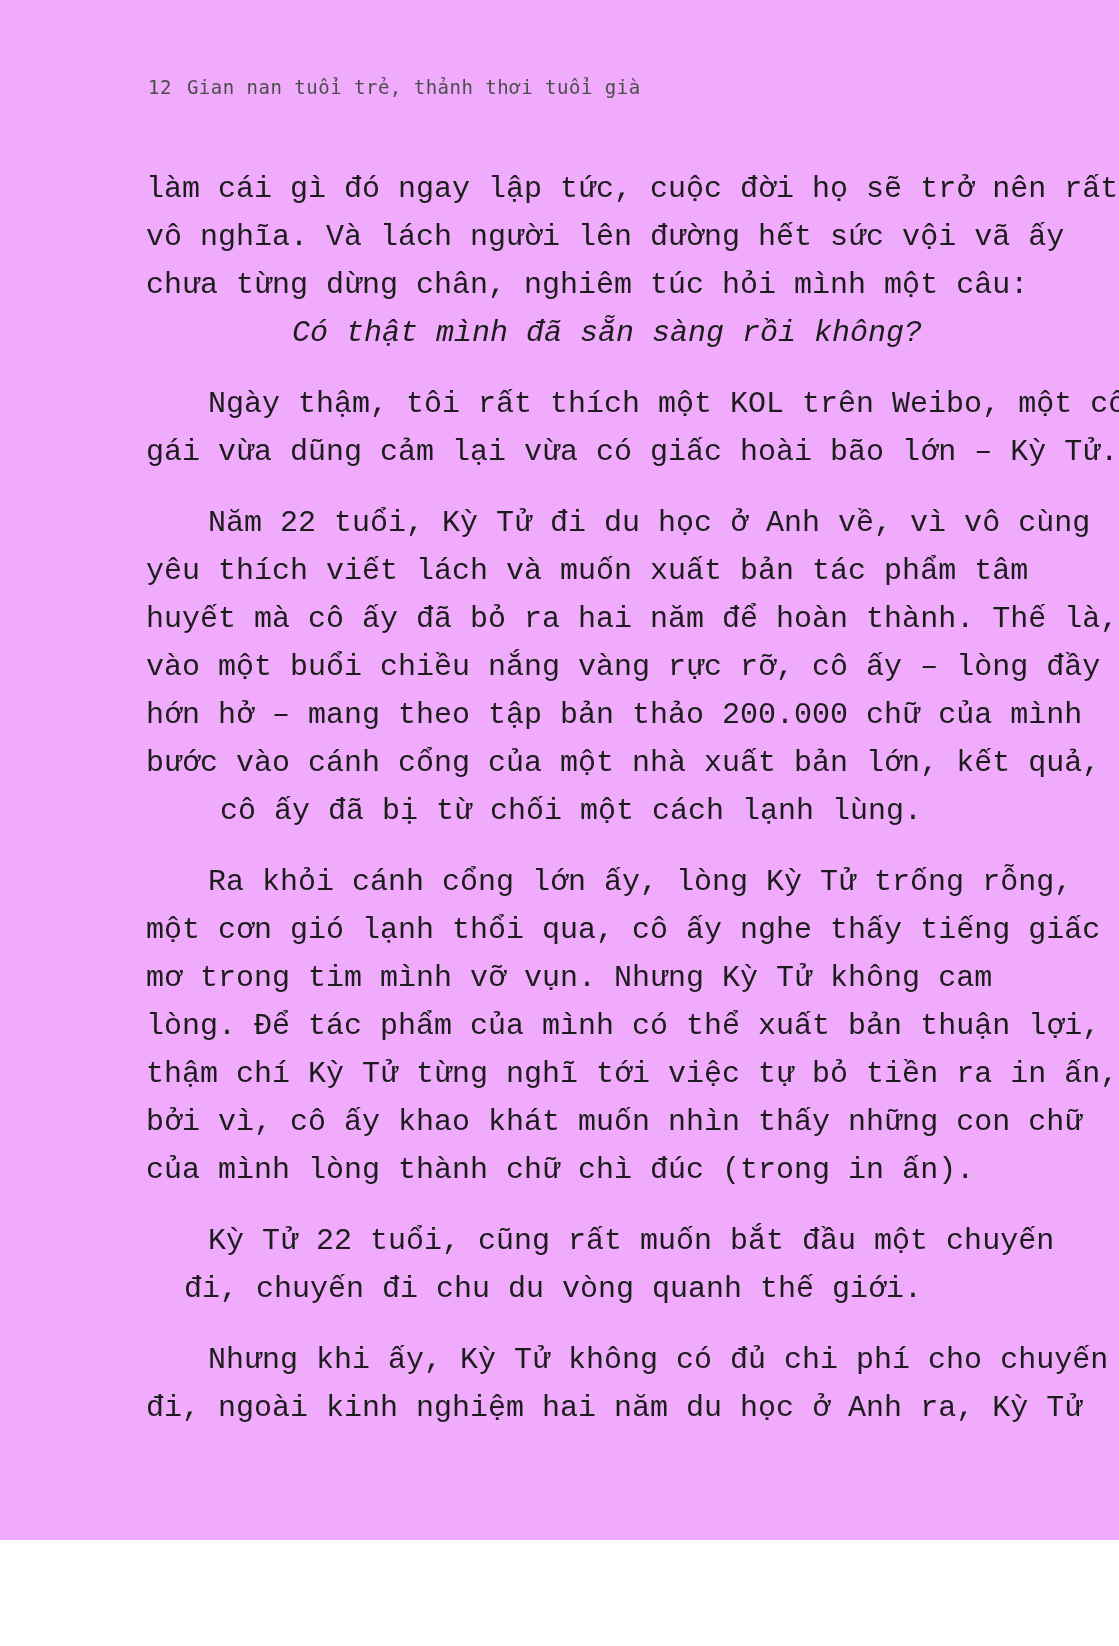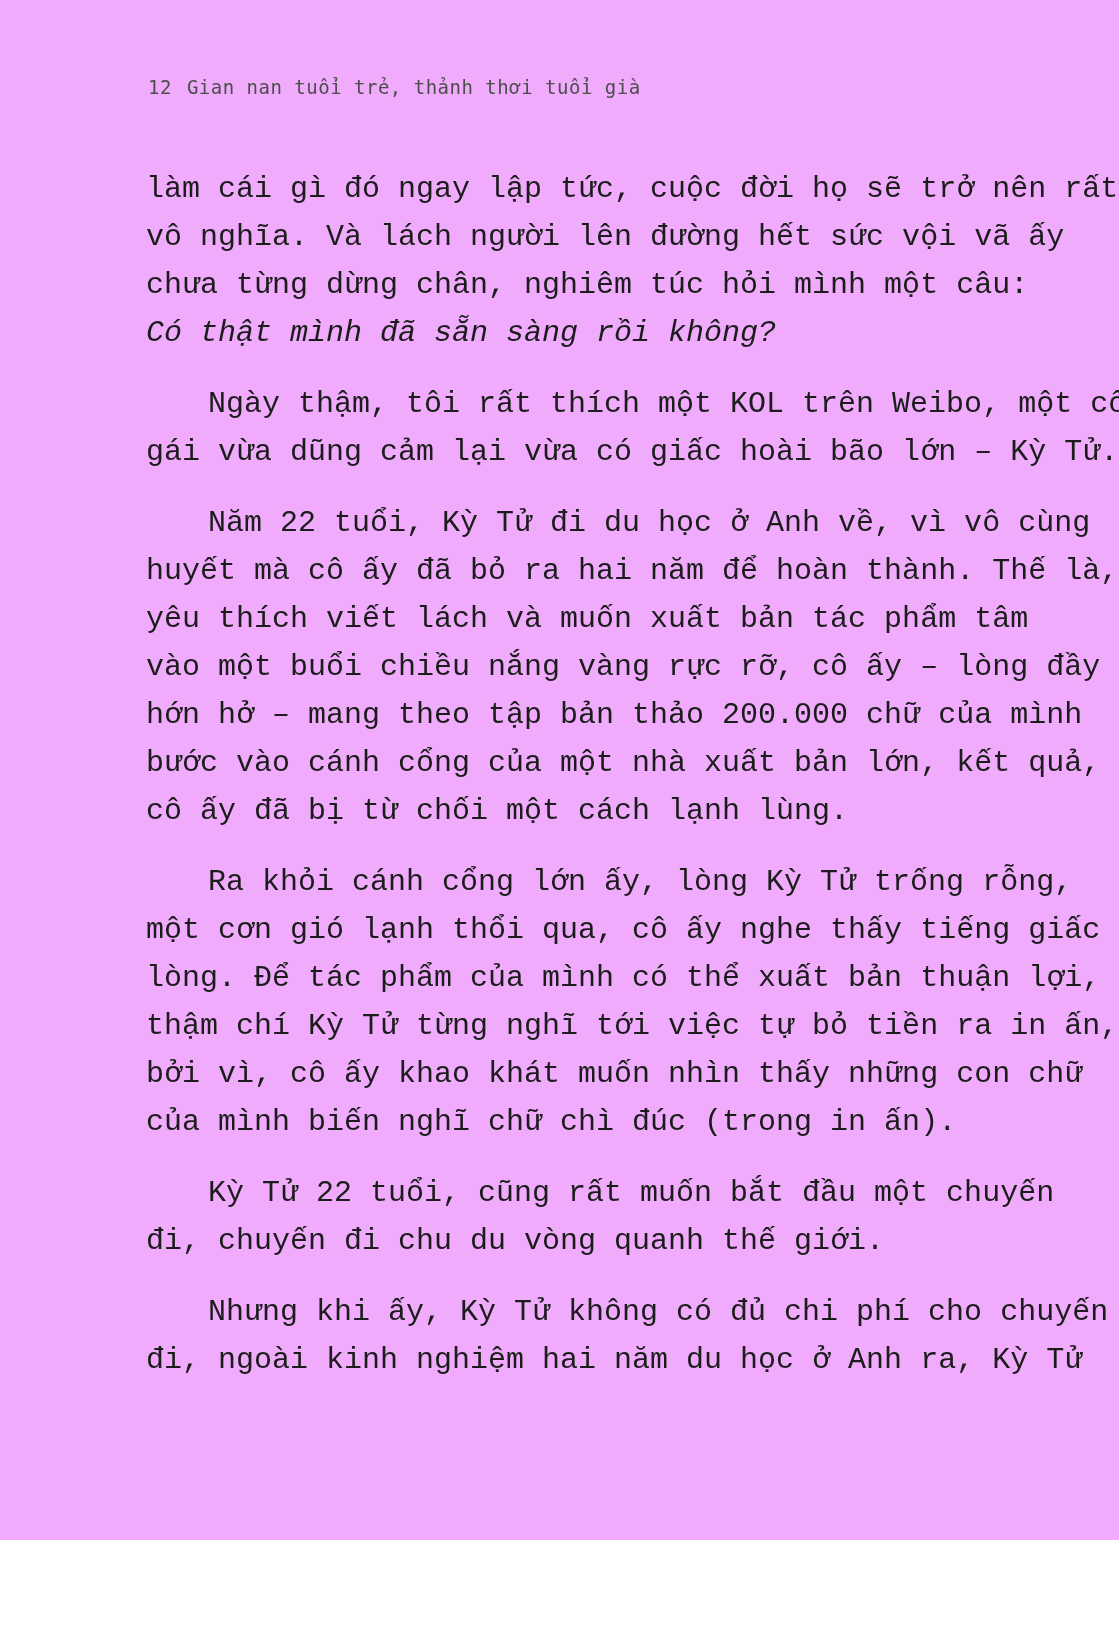--- a/index.html
+++ b/index.html
@@ -34,21 +34,21 @@
     font-family: Liberation Mono, monospace;
     font-size: 30px;
     line-height: 48px;
     color: #1c1c1c;
   }
   .paragraph {
     margin: 0 0 23px 0;
   }
   .line {
     white-space: nowrap;
-    text-align: left;
+    text-align: right;
   }
   .line.just {
     text-align: justify;
     text-align-last: justify;
   }
   .line.indent {
     padding-left: 62px;
     box-sizing: border-box;
   }
   .line.italic {
@@ -74,35 +74,36 @@
       <div class="line italic">Có thật mình đã sẵn sàng rồi không?</div>
     </div>
 
     <div class="paragraph">
       <div class="line just indent">Ngày thậm, tôi rất thích một KOL trên Weibo, một cô</div>
       <div class="line">gái vừa dũng cảm lại vừa có giấc hoài bão lớn – Kỳ Tử.</div>
     </div>
 
     <div class="paragraph">
       <div class="line just indent">Năm 22 tuổi, Kỳ Tử đi du học ở Anh về, vì vô cùng</div>
+      <div class="line just">yêu thích viết lách và muốn xuất bản tác phẩm tâm</div>
       <div class="line just">huyết mà cô ấy đã bỏ ra hai năm để hoàn thành. Thế là,</div>
-      <div class="line just">yêu thích viết lách và muốn xuất bản tác phẩm tâm</div>
       <div class="line just">vào một buổi chiều nắng vàng rực rỡ, cô ấy – lòng đầy</div>
       <div class="line just">hớn hở – mang theo tập bản thảo 200.000 chữ của mình</div>
       <div class="line just">bước vào cánh cổng của một nhà xuất bản lớn, kết quả,</div>
       <div class="line">cô ấy đã bị từ chối một cách lạnh lùng.</div>
     </div>
 
     <div class="paragraph">
       <div class="line just indent">Ra khỏi cánh cổng lớn ấy, lòng Kỳ Tử trống rỗng,</div>
       <div class="line just">một cơn gió lạnh thổi qua, cô ấy nghe thấy tiếng giấc</div>
+      <div class="line just">mơ trong tim mình vỡ vụn. Nhưng Kỳ Tử không cam</div>
       <div class="line just">lòng. Để tác phẩm của mình có thể xuất bản thuận lợi,</div>
       <div class="line just">thậm chí Kỳ Tử từng nghĩ tới việc tự bỏ tiền ra in ấn,</div>
       <div class="line just">bởi vì, cô ấy khao khát muốn nhìn thấy những con chữ</div>
-      <div class="line">của mình biến nghĩ chữ chì đúc (trong in ấn).</div>
+      <div class="line">của mình lòng thành chữ chì đúc (trong in ấn).</div>
     </div>
 
     <div class="paragraph">
       <div class="line just indent">Kỳ Tử 22 tuổi, cũng rất muốn bắt đầu một chuyến</div>
       <div class="line">đi, chuyến đi chu du vòng quanh thế giới.</div>
     </div>
 
     <div class="paragraph">
       <div class="line just indent">Nhưng khi ấy, Kỳ Tử không có đủ chi phí cho chuyến</div>
       <div class="line just">đi, ngoài kinh nghiệm hai năm du học ở Anh ra, Kỳ Tử</div>

